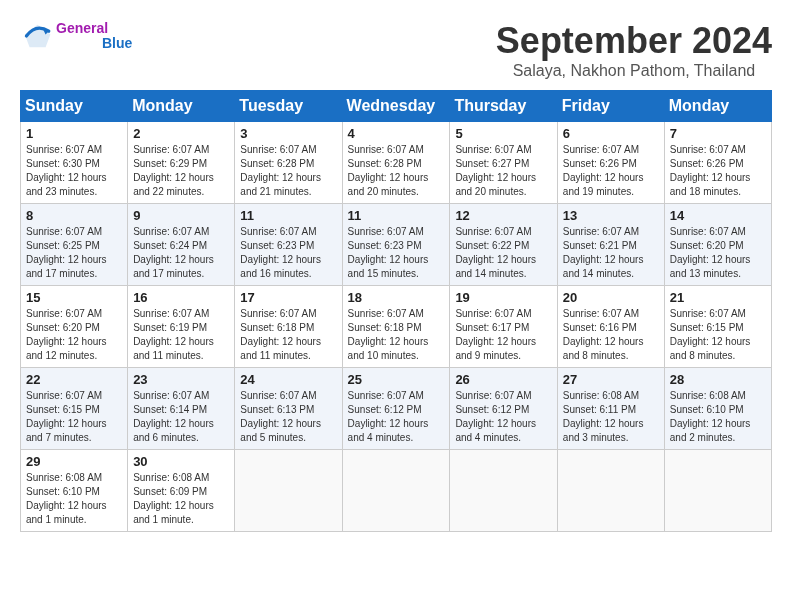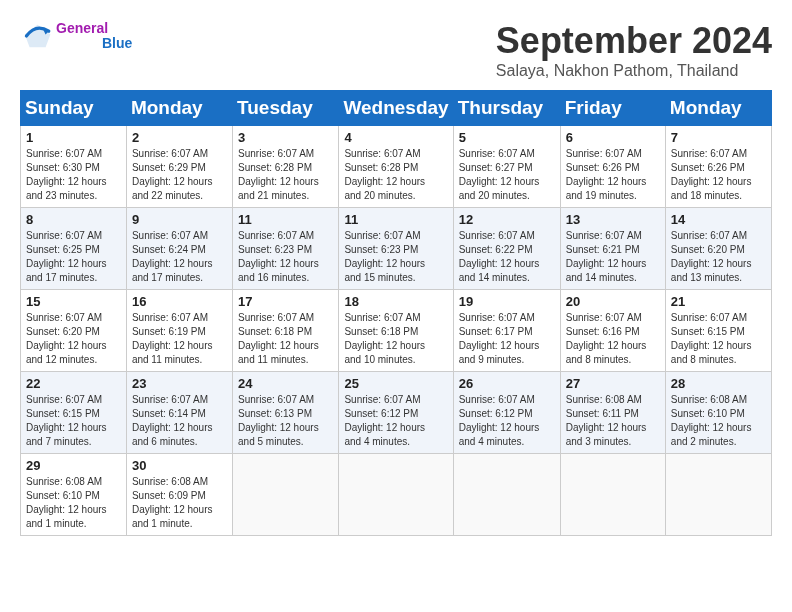--- a/index.html
+++ b/index.html
@@ -35,42 +35,42 @@
       font-size: 14px;
       font-weight: bold;
       color: #1a6fc4;
       padding-left: 46px;
     }
     .logo-icon {
       width: 32px;
       height: 32px;
     }
     .title-area {
-      text-align: left;
+      text-align: center;
     }
     .month-title {
       font-size: 36px;
       font-weight: bold;
       color: #333;
     }
     .location-title {
       font-size: 16px;
       color: #555;
     }
     .calendar {
       width: 100%;
       border-collapse: collapse;
       font-size: 11px;
     }
     .calendar th {
       background: #1a6fc4;
       color: #fff;
       padding: 6px 4px;
       text-align: left;
-      font-size: 19px;
+      font-size: 16px;
       font-weight: bold;
       border: 1px solid #1a6fc4;
     }
     .calendar td {
       border: 1px solid #ccc;
       vertical-align: top;
       padding: 4px 5px;
       width: 108px;
       min-height: 80px;
       background: #fff;

